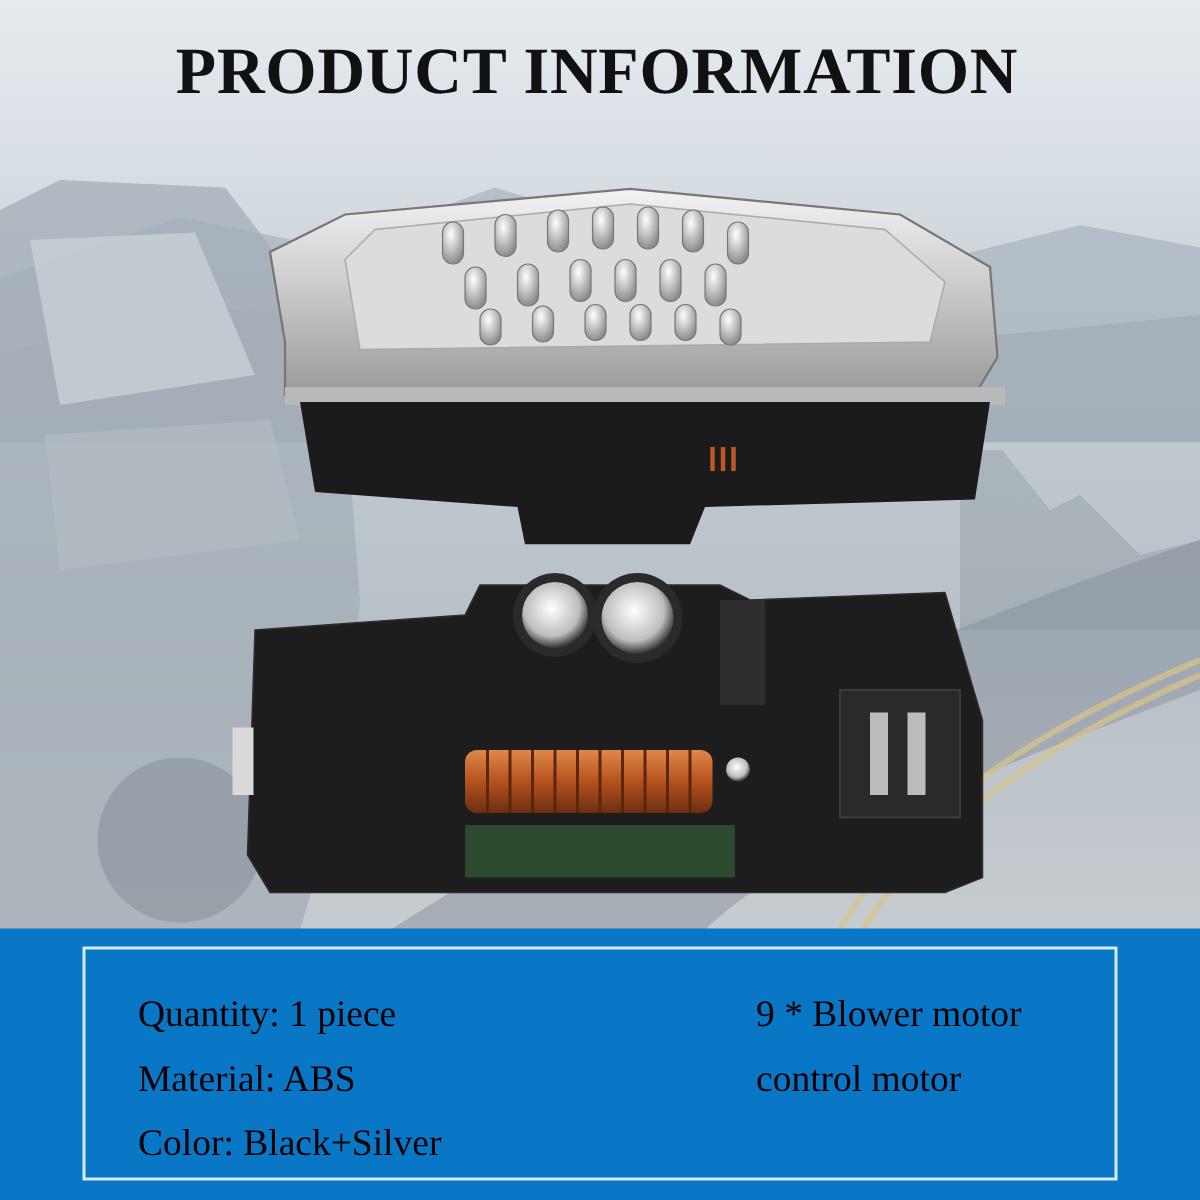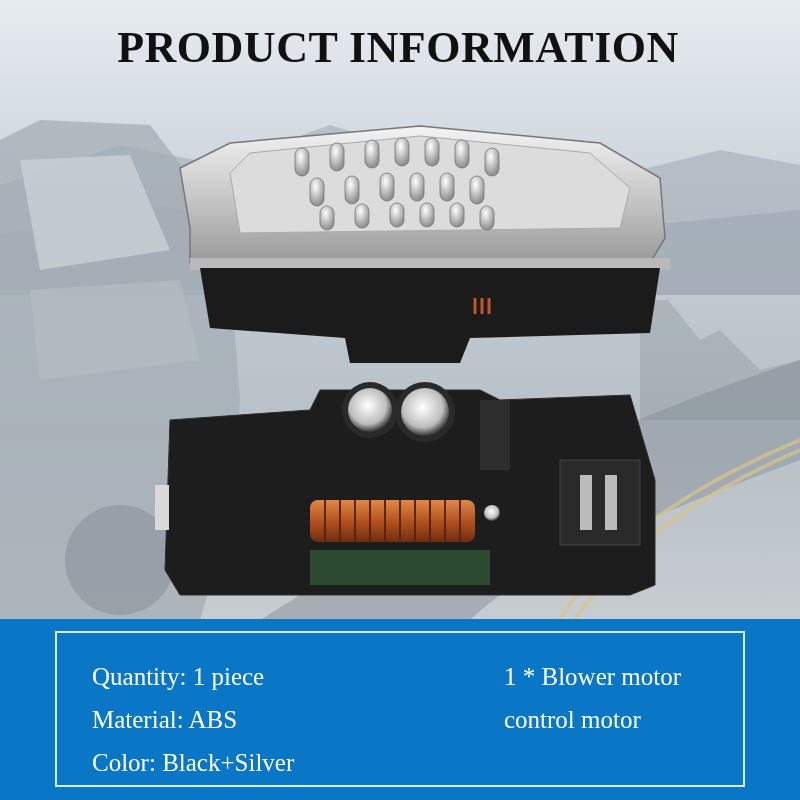--- a/index.html
+++ b/index.html
@@ -9,21 +9,21 @@
   .mountains{position:absolute;left:0;top:95px;width:800px;height:200px;}
   .road{position:absolute;left:0;top:300px;width:800px;height:320px;}
   .car{position:absolute;left:0;top:100px;width:260px;height:520px;}
   .title{position:absolute;left:0;top:22px;width:796px;text-align:center;font-size:44px;font-weight:bold;color:#111;letter-spacing:0.5px;margin:0;}
   .product{position:absolute;}
   .info-panel{position:absolute;left:0;top:619px;width:800px;height:181px;background:#0a76c6;}
   .info-box{position:absolute;left:55px;top:12px;width:686px;height:152px;border:2px solid #d8ecfb;}
   .col{position:absolute;top:22px;}
   .col.left{left:35px;}
   .col.right{left:447px;}
-  .line{color:#ffffff;font-size:25px;line-height:43px;white-space:nowrap;}
+  .line{color:#000000;font-size:25px;line-height:43px;white-space:nowrap;}
 </style>
 </head>
 <body>
 
 <div class="bg">
   <svg class="mountains" viewBox="0 0 800 200" preserveAspectRatio="none">
     <path d="M0,90 L120,50 L220,70 L330,30 L430,60 L520,40 L640,75 L720,55 L800,70 L800,200 L0,200 Z" fill="#aab4bd" opacity="0.7"></path>
     <path d="M0,140 L150,110 L300,130 L450,105 L600,135 L800,115 L800,200 L0,200 Z" fill="#9ea9b2" opacity="0.6"></path>
   </svg>
   <svg class="road" viewBox="0 0 800 320" preserveAspectRatio="none">
@@ -127,17 +127,17 @@
 </svg>
 
 <div class="info-panel">
   <div class="info-box">
     <div class="col left">
       <div class="line">Quantity: 1 piece</div>
       <div class="line">Material: ABS</div>
       <div class="line">Color: Black+Silver</div>
     </div>
     <div class="col right">
-      <div class="line">1 * Blower motor</div>
+      <div class="line">9 * Blower motor</div>
       <div class="line">control motor</div>
     </div>
   </div>
 </div>
 
 </body></html>

